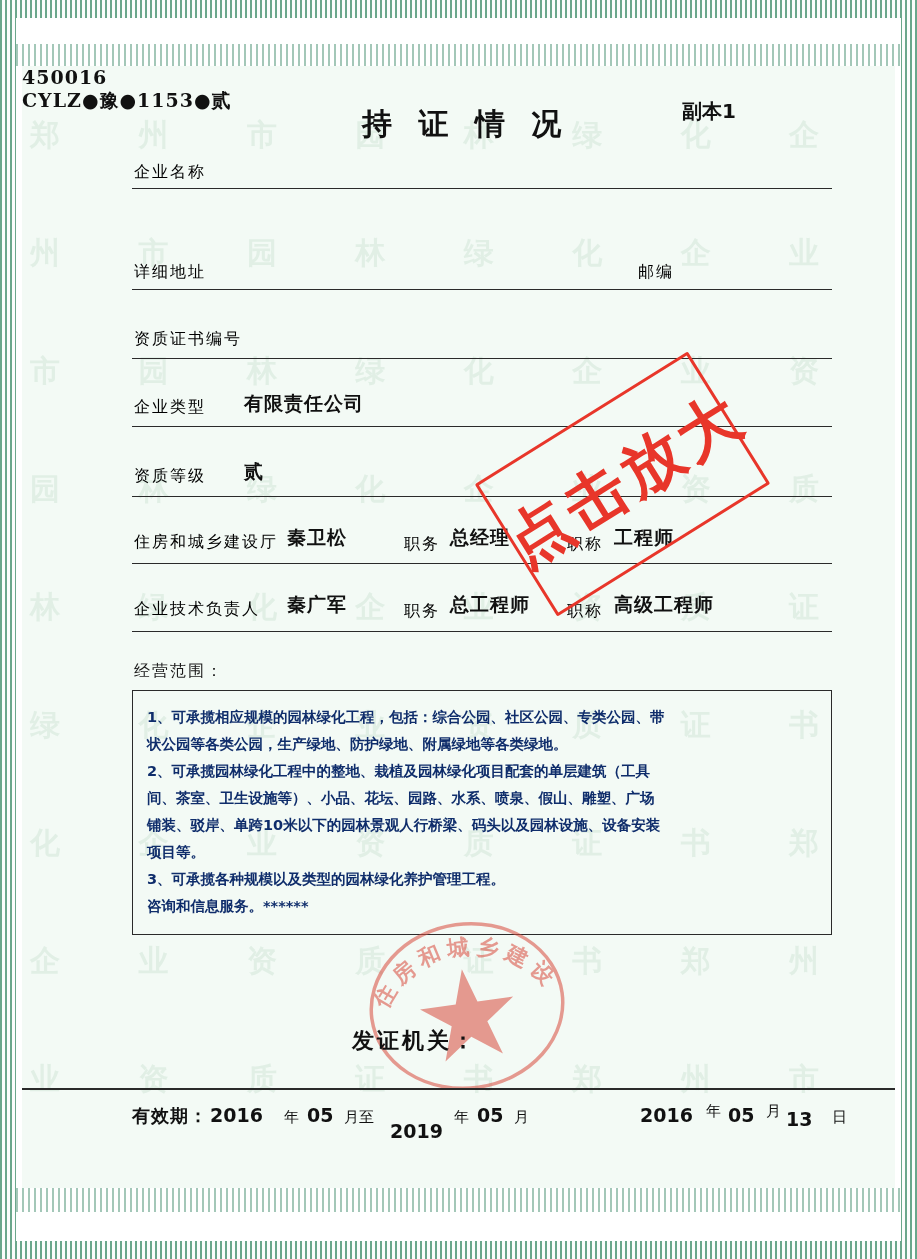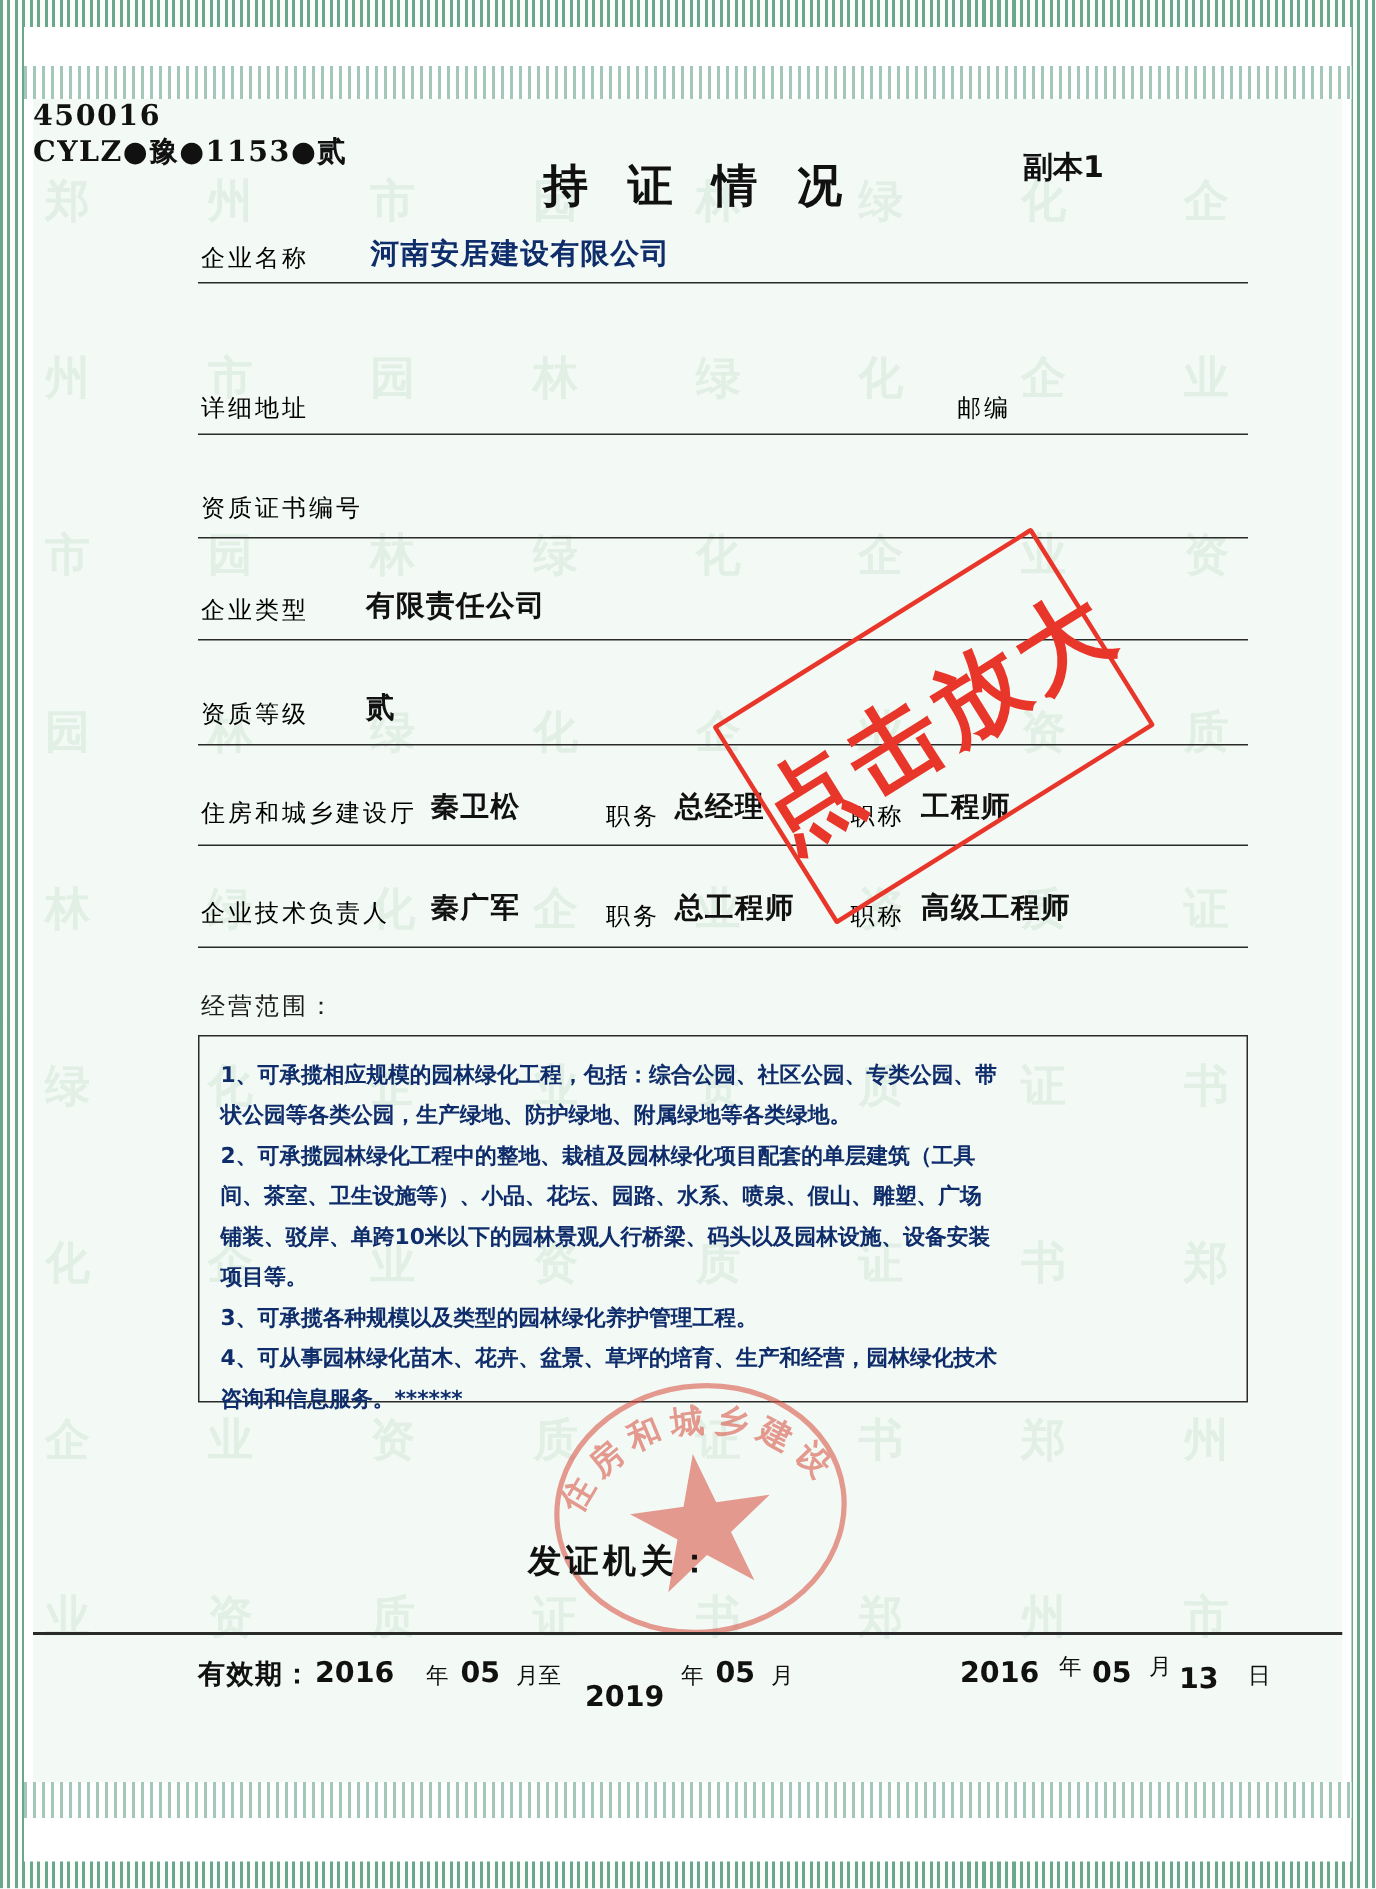--- a/index.html
+++ b/index.html
@@ -243,21 +243,20 @@
 化 企 业 资 质 证 书 郑 州 市 园 林 绿
 企 业 资 质 证 书 郑 州 市 园 林 绿 化
 业 资 质 证 书 郑 州 市 园 林 绿 化 企</div>
 
     <div class="content">
 
       <div class="title">持 证 情 况</div>
       <div class="copy-no">副本1</div>
 
       <div class="lbl" style="left:112px; top:96px;">企业名称</div>
-      <div class="val" style="left:225px; top:90px;">河南安居建设有限公司</div>
       <div class="row" style="top:122px;"></div>
 
       <div class="lbl" style="left:112px; top:196px;">详细地址</div>
       <div class="lbl" style="left:616px; top:196px;">邮编</div>
       <div class="val-mono" style="left:662px; top:190px;">450016</div>
       <div class="row" style="top:223px;"></div>
 
       <div class="lbl" style="left:112px; top:263px;">资质证书编号</div>
       <div class="val-mono" style="left:250px; top:256px;">CYLZ●豫●1153●贰</div>
       <div class="row" style="top:292px;"></div>
@@ -288,21 +287,20 @@
 
       <div class="scope-label">经营范围：</div>
       <div class="scope-box">
         <p>1、可承揽相应规模的园林绿化工程，包括：综合公园、社区公园、专类公园、带</p>
         <p>状公园等各类公园，生产绿地、防护绿地、附属绿地等各类绿地。</p>
         <p>2、可承揽园林绿化工程中的整地、栽植及园林绿化项目配套的单层建筑（工具</p>
         <p>间、茶室、卫生设施等）、小品、花坛、园路、水系、喷泉、假山、雕塑、广场</p>
         <p>铺装、驳岸、单跨10米以下的园林景观人行桥梁、码头以及园林设施、设备安装</p>
         <p>项目等。</p>
         <p>3、可承揽各种规模以及类型的园林绿化养护管理工程。</p>
-        <p>4、可从事园林绿化苗木、花卉、盆景、草坪的培育、生产和经营，园林绿化技术</p>
         <p>咨询和信息服务。******</p>
       </div>
 
       <svg class="red-seal" viewBox="0 0 230 190">
         <g transform="rotate(-8 115 95)">
           <ellipse cx="115" cy="95" rx="96" ry="82" fill="none" stroke="#d94a3d" stroke-width="3.5"></ellipse>
           <polygon fill="#d94a3d" points="115,58 126,92 162,92 133,113 144,147 115,126 86,147 97,113 68,92 104,92"></polygon>
           <path id="sealArc" d="M 30 100 A 88 76 0 0 1 200 100" fill="none"></path>
           <text font-family="'DejaVu Serif', serif" font-size="22" font-weight="700" fill="#d94a3d" letter-spacing="6">
             <textPath href="#sealArc" startOffset="6%">住房和城乡建设厅</textPath>

